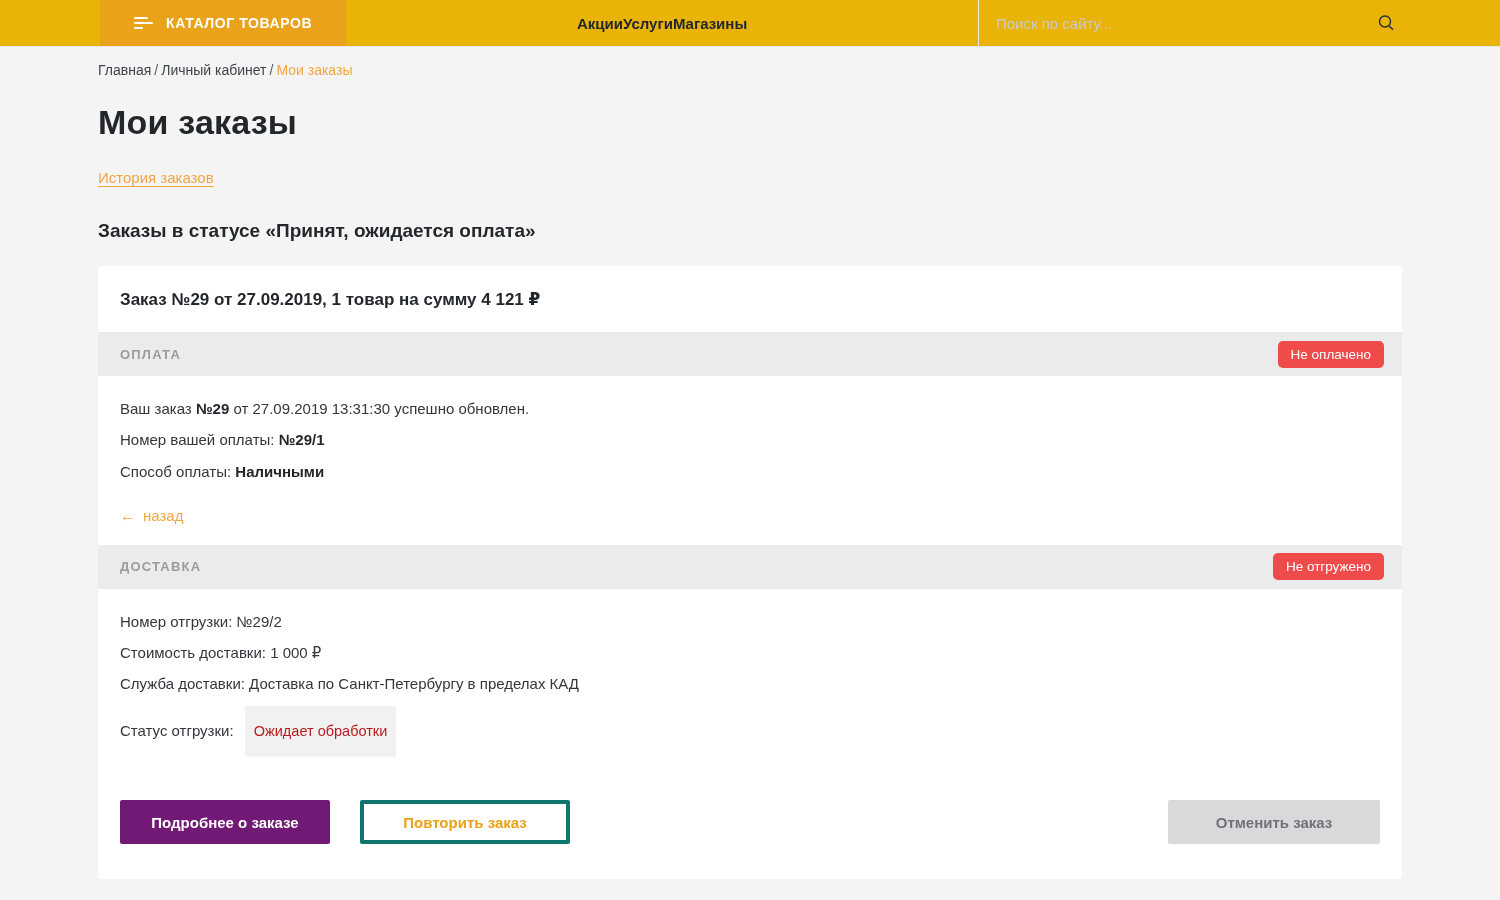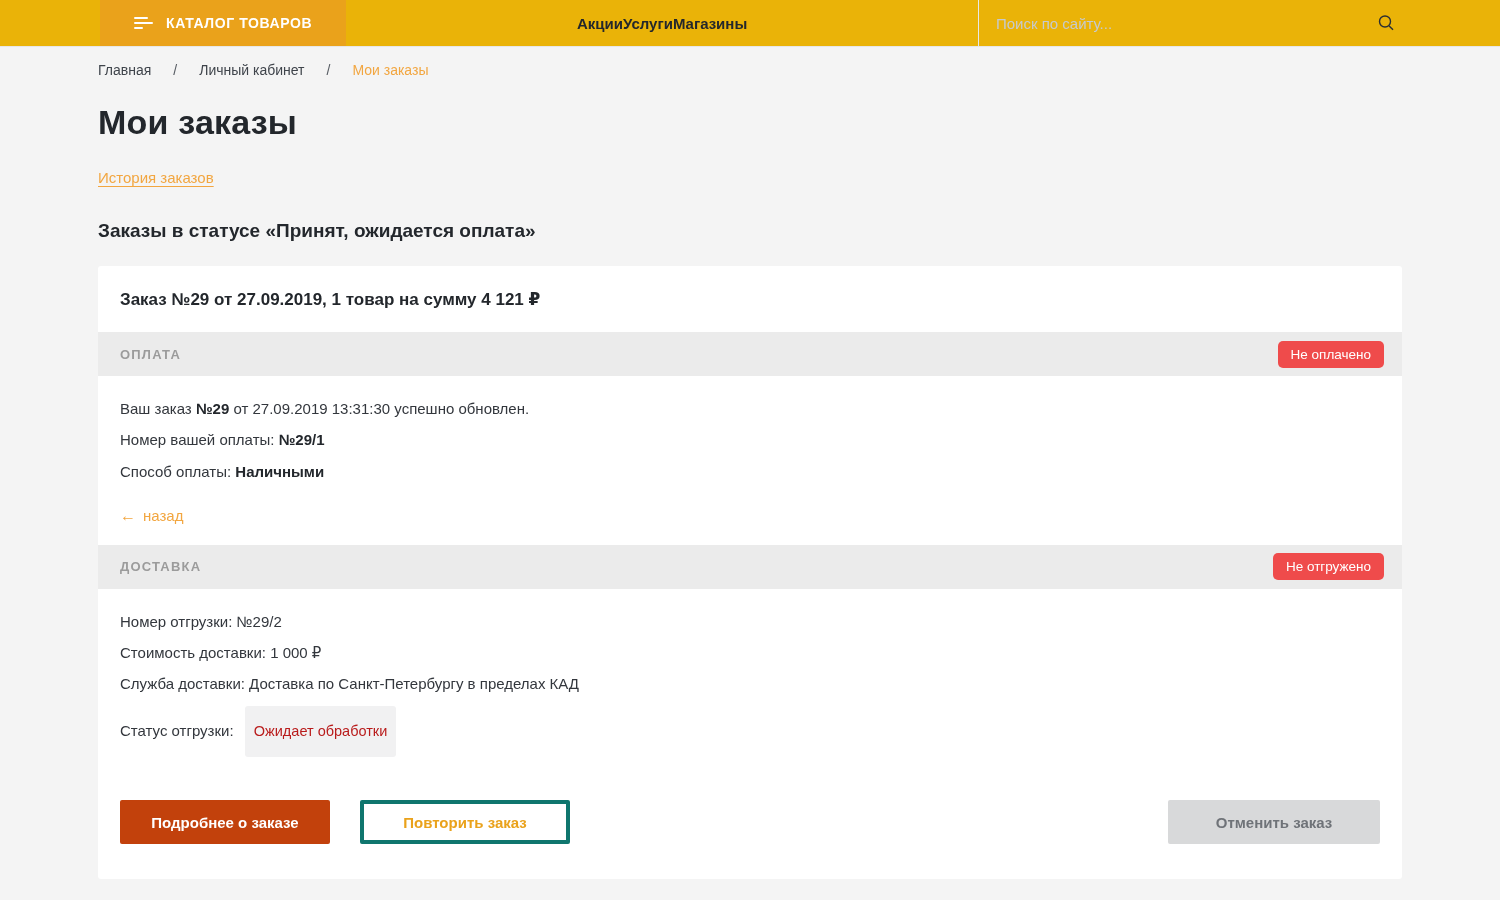--- a/index.html
+++ b/index.html
@@ -37,21 +37,21 @@
     padding-left: 15px; width: 422px;
   }
   .search-wrap input {
     border: none; outline: none; font-family: inherit;
     font-size: 15px; color: #3a3f46; flex: 1; background: transparent;
   }
   .search-wrap input::placeholder { color: #C6CACE; }
   .search-icon-btn { background: none; border: none; cursor: pointer; padding: 4px; display: flex; }
   
   .container { width: 1304px; margin: 0 auto; }
-  .breadcrumb { padding-top: 16px; font-size: 14px; color: #3F444B; display: flex; gap: 22px; align-items: center; }
+  .breadcrumb { padding-top: 16px; font-size: 14px; color: #3F444B; display: flex; gap: 3px; align-items: center; }
   .breadcrumb a { color: #3F444B; text-decoration: none; }
   .breadcrumb .sep { color: #565B62; }
   .breadcrumb .current { color: #F2A640; }
   .page-title { font-size: 34px; font-weight: bold; margin: 25px 0 0; letter-spacing: 0.2px; }
   .history-link { display: inline-block; margin-top: 27px; color: #F2A640; font-size: 15px; text-decoration: underline; text-underline-offset: 3px; }
   .section-heading { font-size: 19px; font-weight: bold; margin: 33px 0 0; }
   
   .order-card { background: #fff; border-radius: 3px; margin-top: 24px; }
   .order-card + .order-card { margin-top: 28px; }
   .order-card-header { padding: 23px 22px 22px; font-size: 17px; font-weight: bold; }
@@ -72,21 +72,21 @@
   .back-link .arrow { font-size: 16px; }
   .status-pill {
     background: #F1F1F2; color: #b91c1c; font-size: 14.5px;
     padding: 16px 9px; border-radius: 3px; margin-left: 7px; display: inline-block;
   }
   .actions { display: flex; align-items: center; padding: 12px 22px 35px; }
   .btn {
     height: 44px; padding: 0 30px; font-family: inherit; font-size: 15px; font-weight: bold;
     border: none; border-radius: 2px; cursor: pointer; min-width: 210px;
   }
-  .btn-primary { background: #c2410c; color: #fff; }
+  .btn-primary { background: #701a75; color: #fff; }
   .btn-outline { background: #fff; color: #EAA21B; border: 4px solid #0f766e; margin-left: 30px; }
   .btn-cancel { background: #D8D9DA; color: #6F7378; margin-left: auto; min-width: 212px; }
 </style>
 </head>
 <body>
 
 <header class="header">
   <button class="catalog-btn">
     <span class="burger">
       <span></span>

